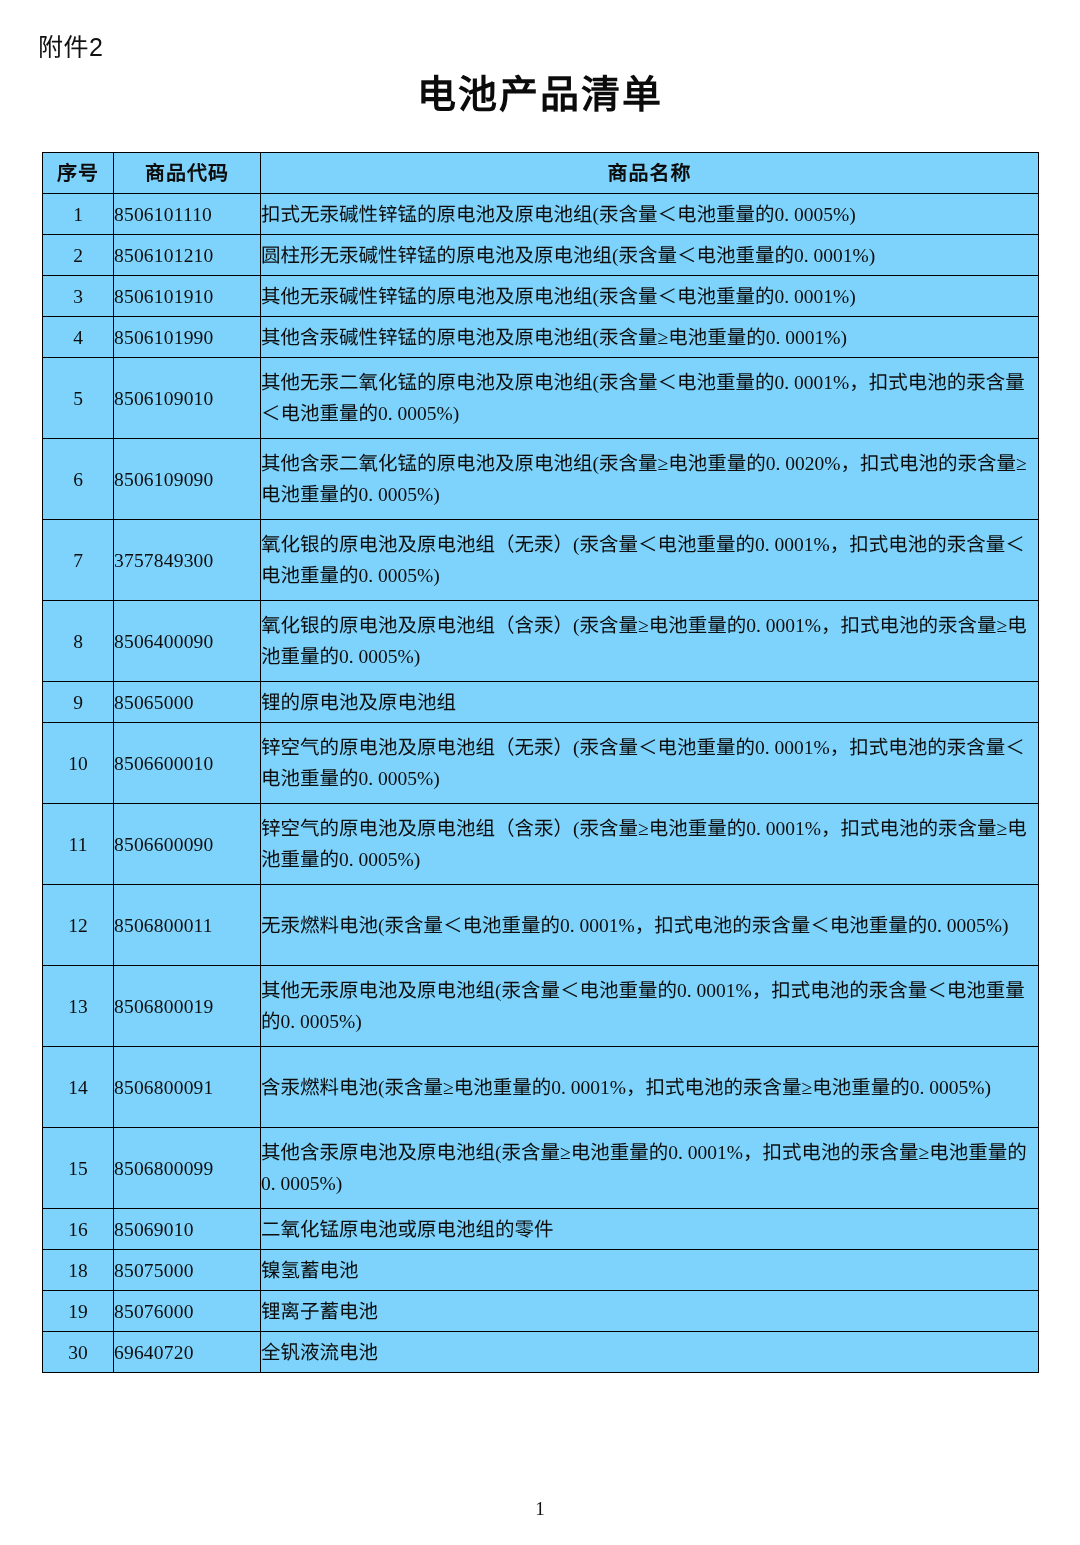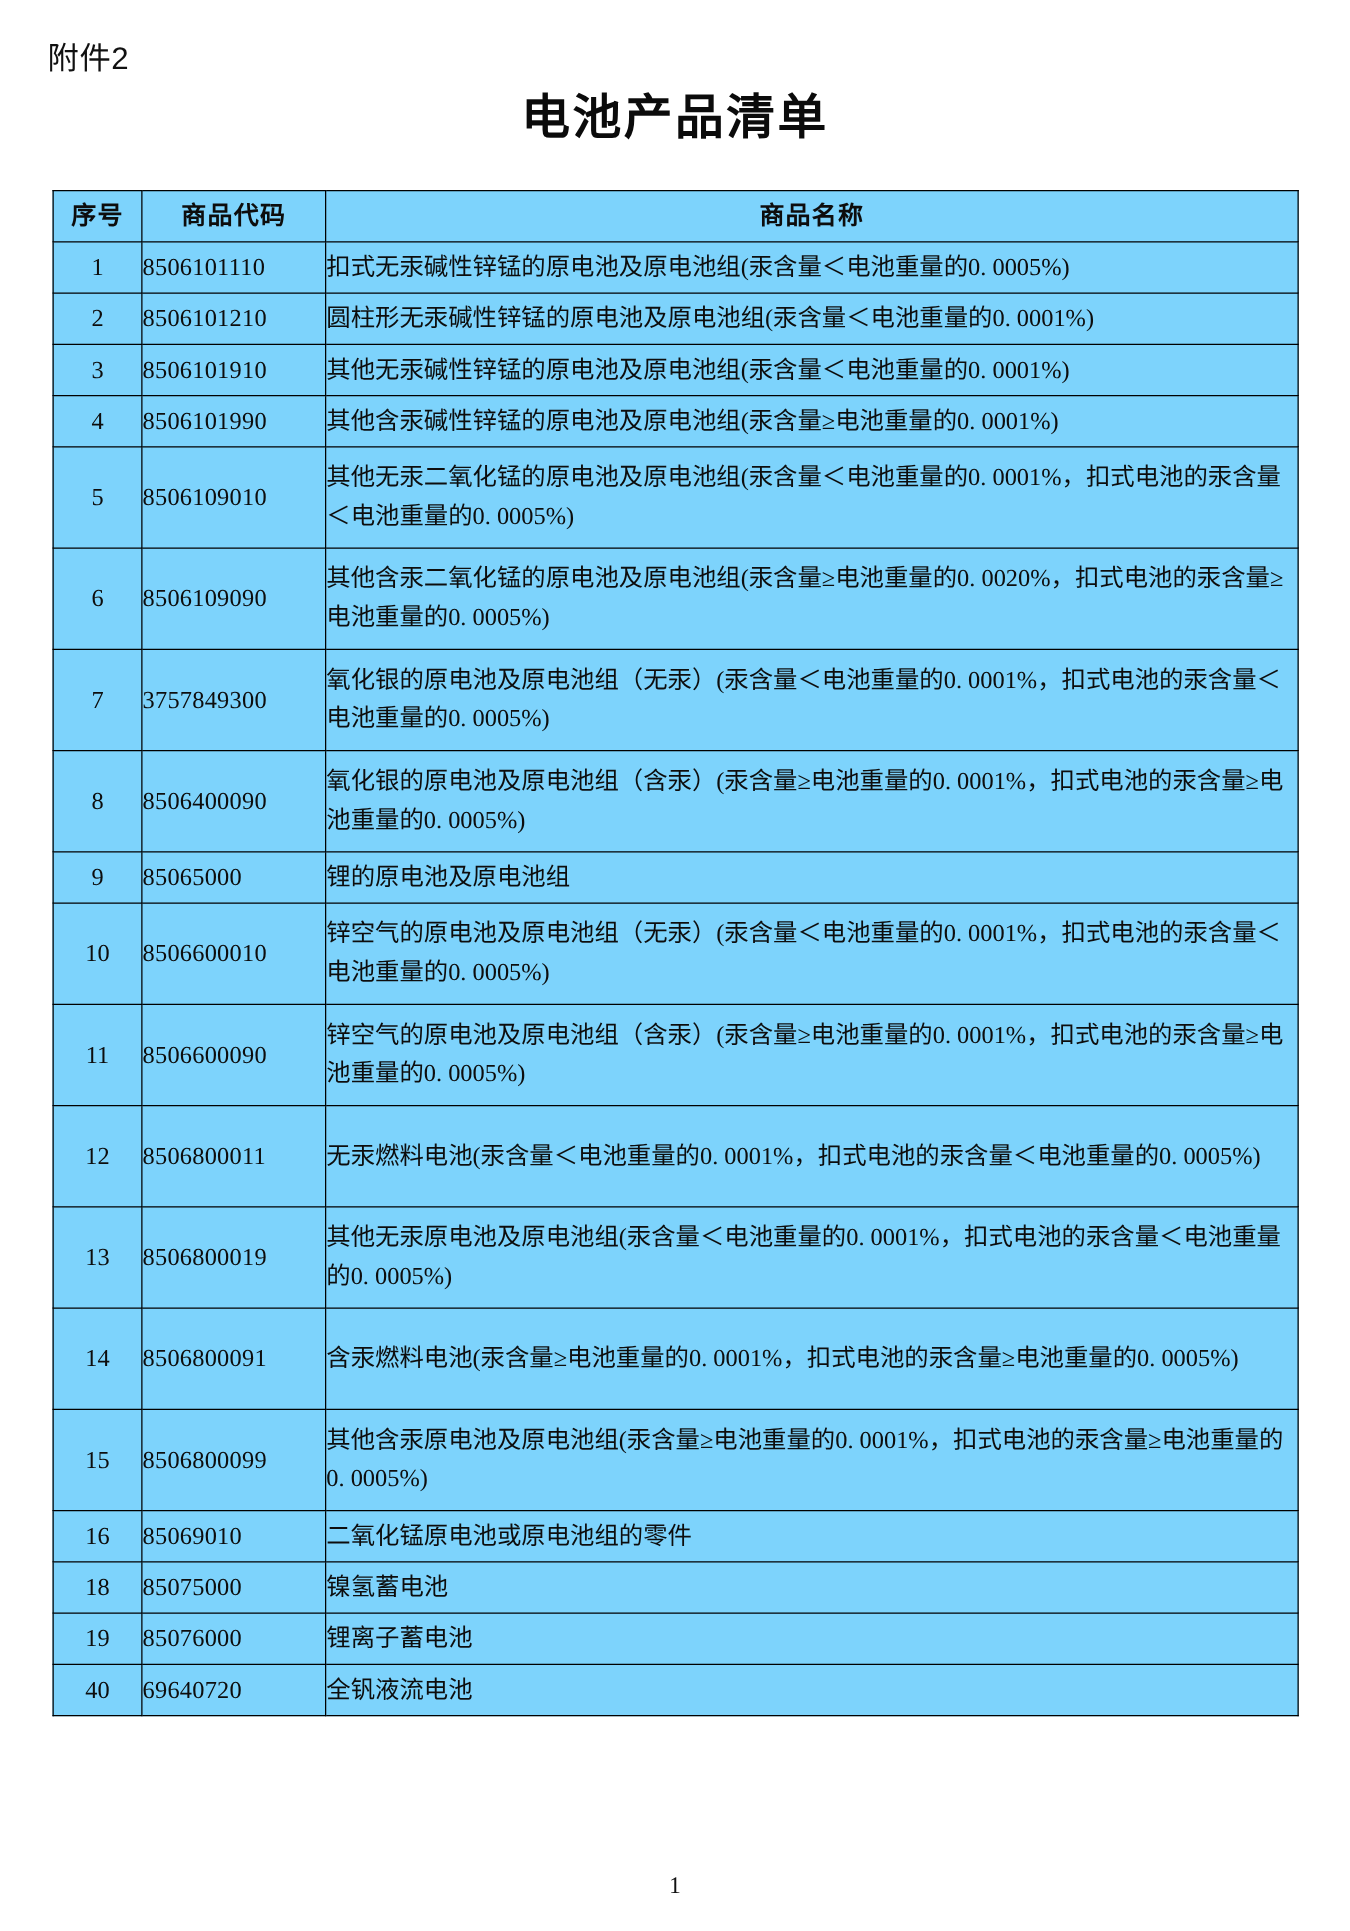--- a/index.html
+++ b/index.html
@@ -240,21 +240,21 @@
             <td class="seq">18</td>
             <td class="code">85075000</td>
             <td class="name">镍氢蓄电池</td>
           </tr>
           <tr class="single">
             <td class="seq">19</td>
             <td class="code">85076000</td>
             <td class="name">锂离子蓄电池</td>
           </tr>
           <tr class="single">
-            <td class="seq">40</td>
+            <td class="seq">30</td>
             <td class="code">69640720</td>
             <td class="name">全钒液流电池</td>
           </tr>
         </tbody>
     </table>
   </div>
 
   <div class="page-number">1</div>
 
 </div>

